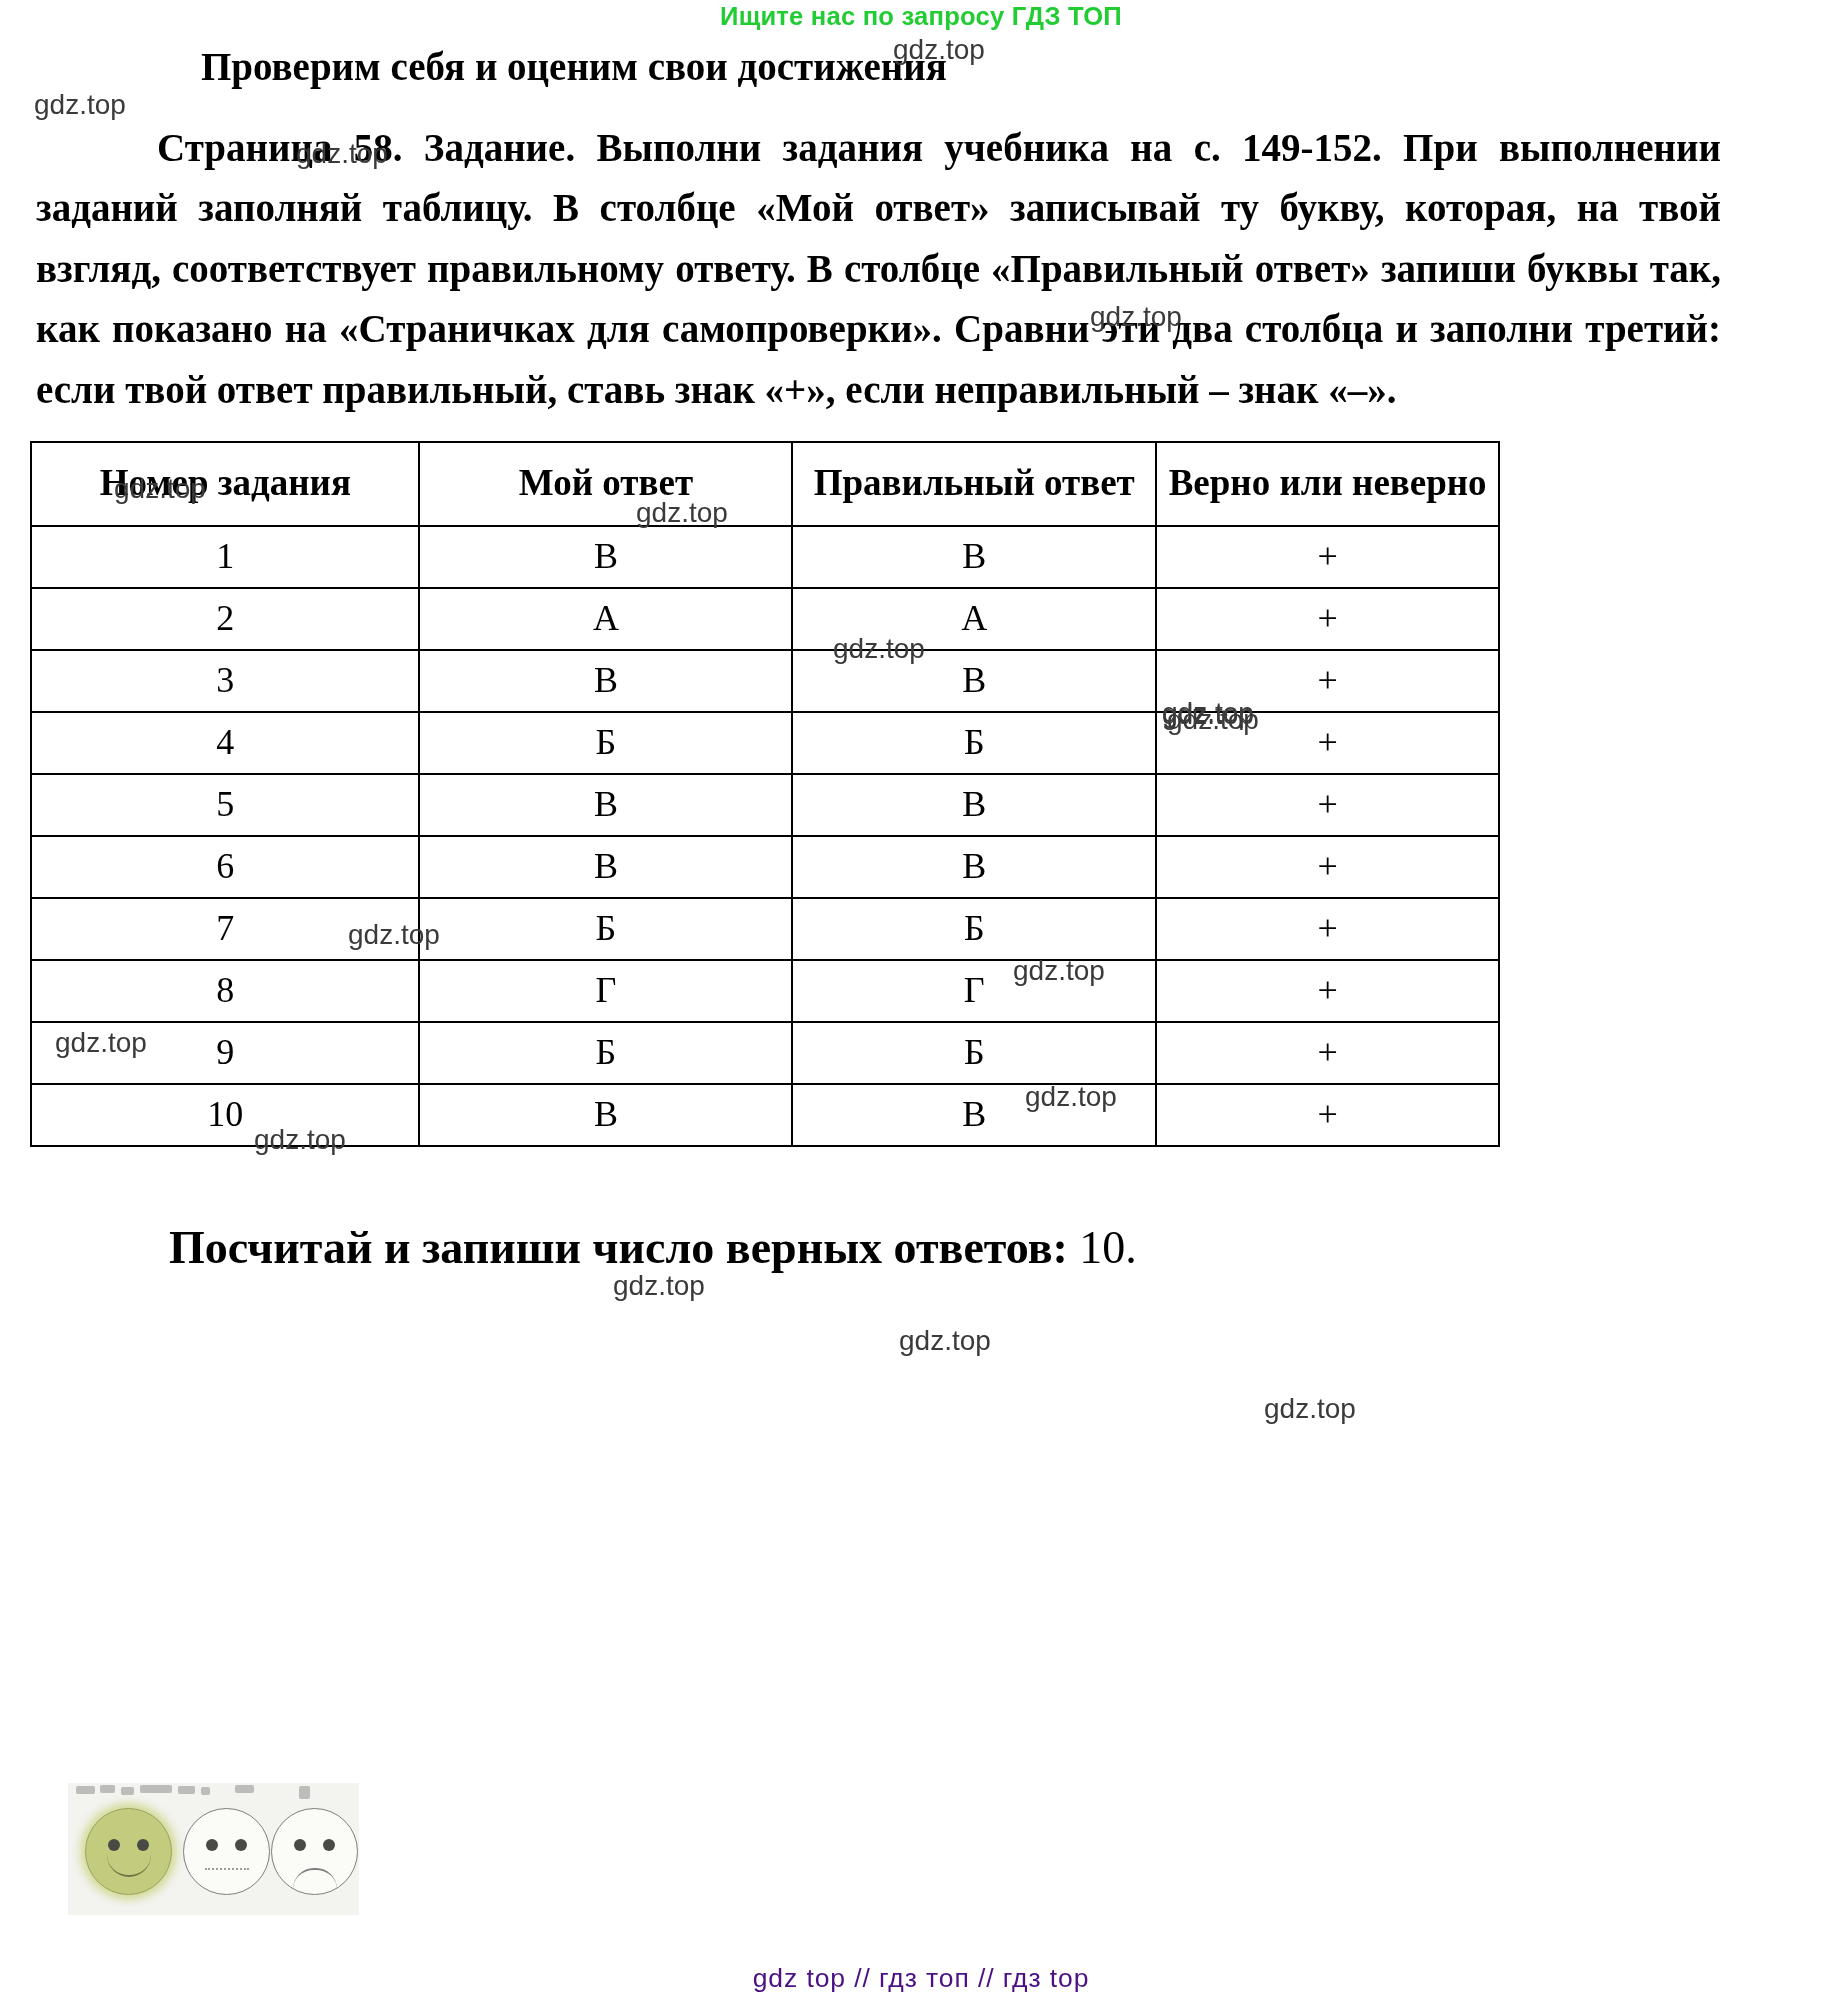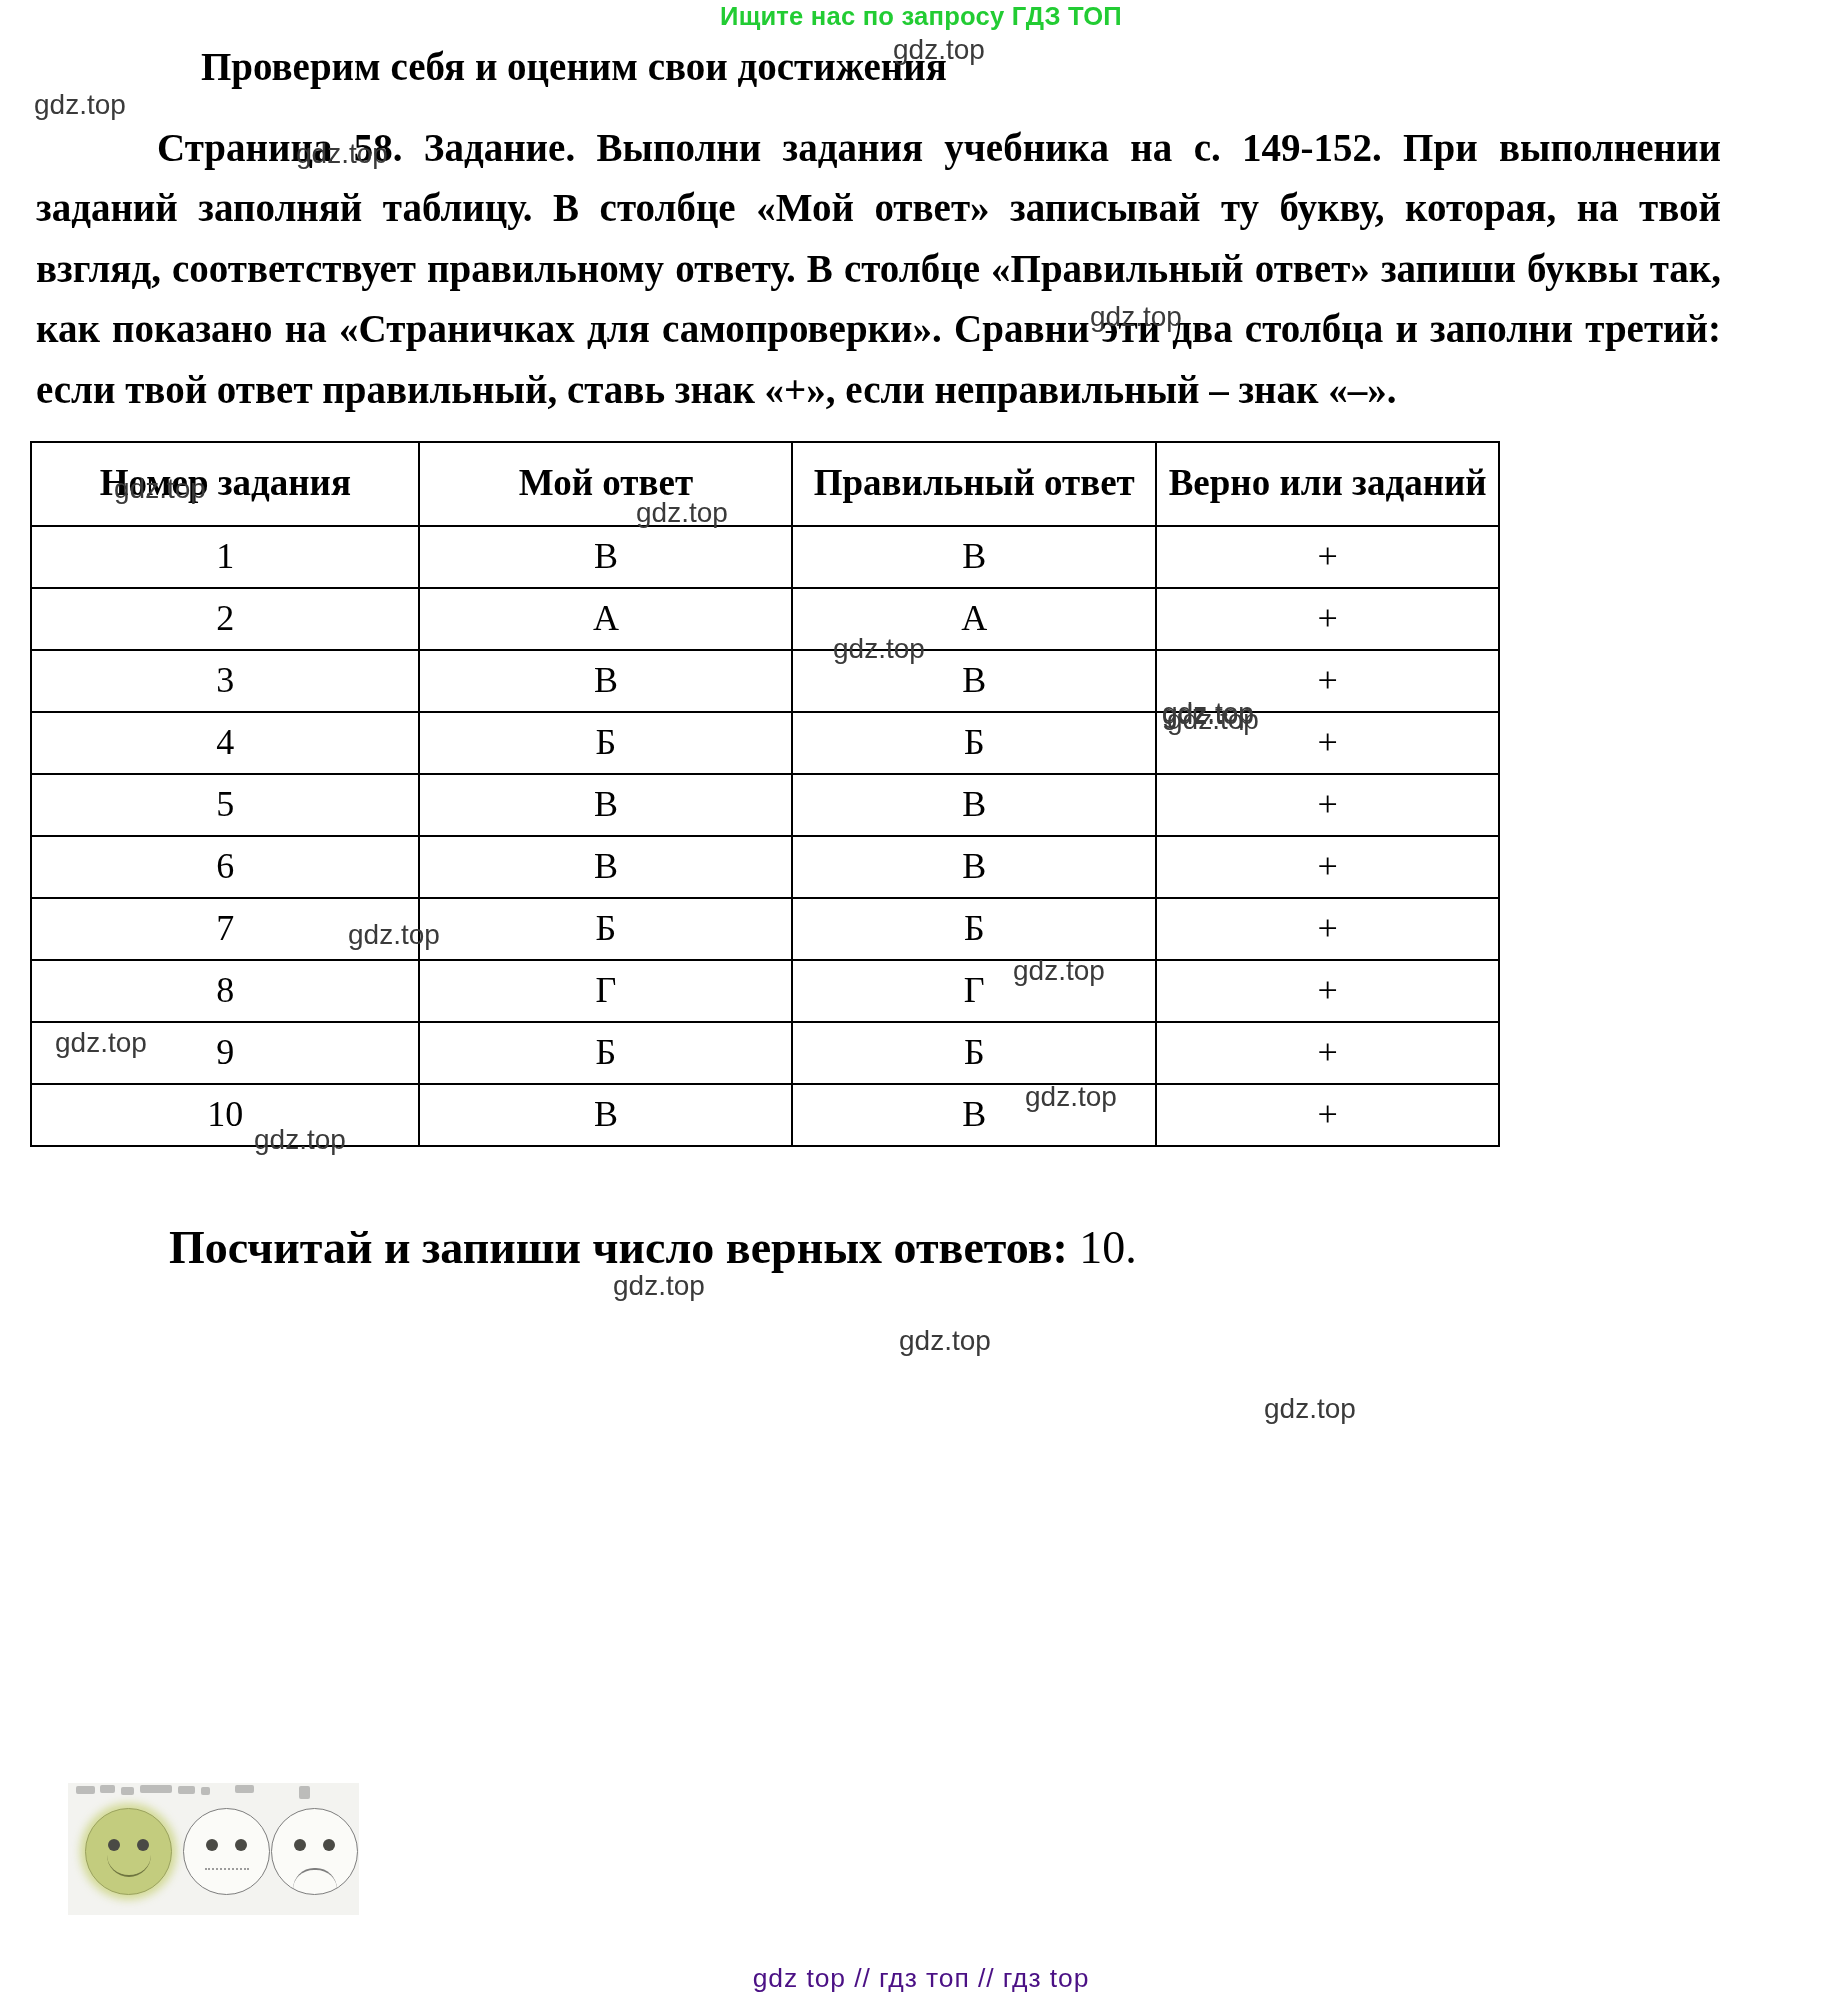--- a/index.html
+++ b/index.html
@@ -233,21 +233,21 @@
       <col class="c-num">
         <col class="c-mine">
         <col class="c-right">
         <col class="c-ok">
     </colgroup>
     <thead>
       <tr>
         <th>Номер задания</th>
         <th>Мой ответ</th>
         <th>Правильный ответ</th>
-        <th>Верно или заданий</th>
+        <th>Верно или неверно</th>
       </tr>
     </thead>
     <tbody>
       <tr>
         <td>1</td>
         <td>В</td>
         <td>В</td>
         <td>+</td>
       </tr>
       <tr>

